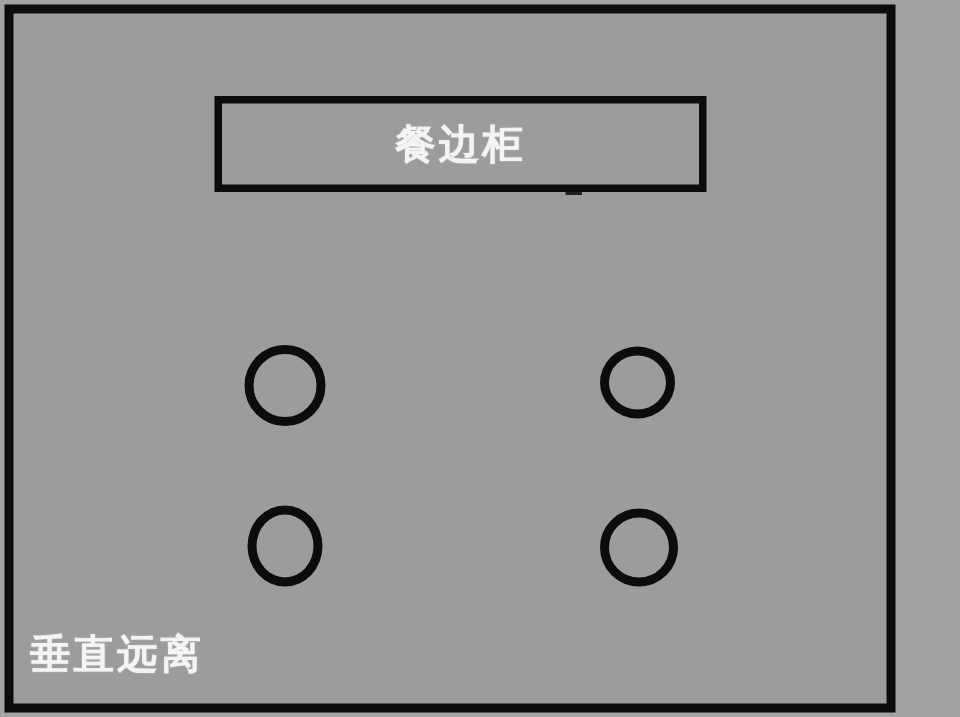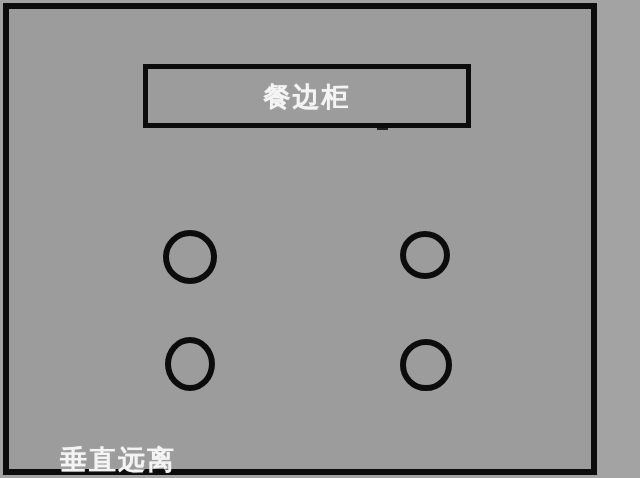--- a/index.html
+++ b/index.html
@@ -73,22 +73,21 @@
     border-radius: 50%;
     background: transparent;
   }
   .chair-left-top    { left: 163px; top: 230px; width: 54px; height: 54px; }
   .chair-left-bottom { left: 165px; top: 337px; width: 50px; height: 54px; }
   .chair-right-top   { left: 400px; top: 231px; width: 50px; height: 48px; }
   .chair-right-bottom{ left: 400px; top: 339px; width: 52px; height: 52px; }
   .caption {
     position: absolute;
     left: 20px;
-    top: 446px;
-    margin-left: 40px;
+    top: 423px;
   }
   .smudge {
     position: absolute;
     left: 377px;
     top: 127px;
     width: 11px;
     height: 3px;
     background: var(--outline, #0c0c0c);
     opacity: 0.85;
   }

